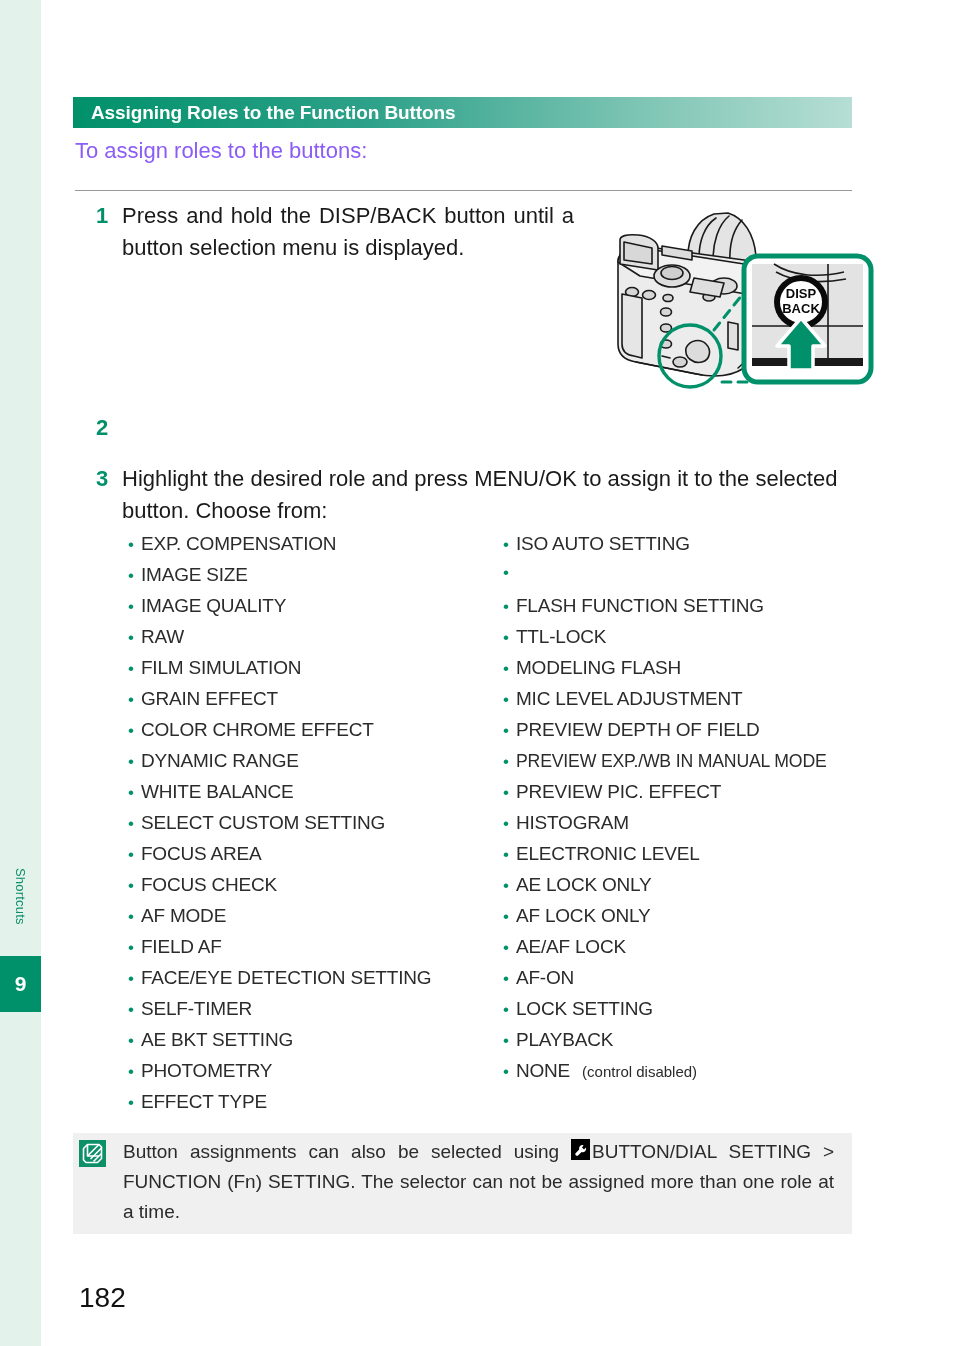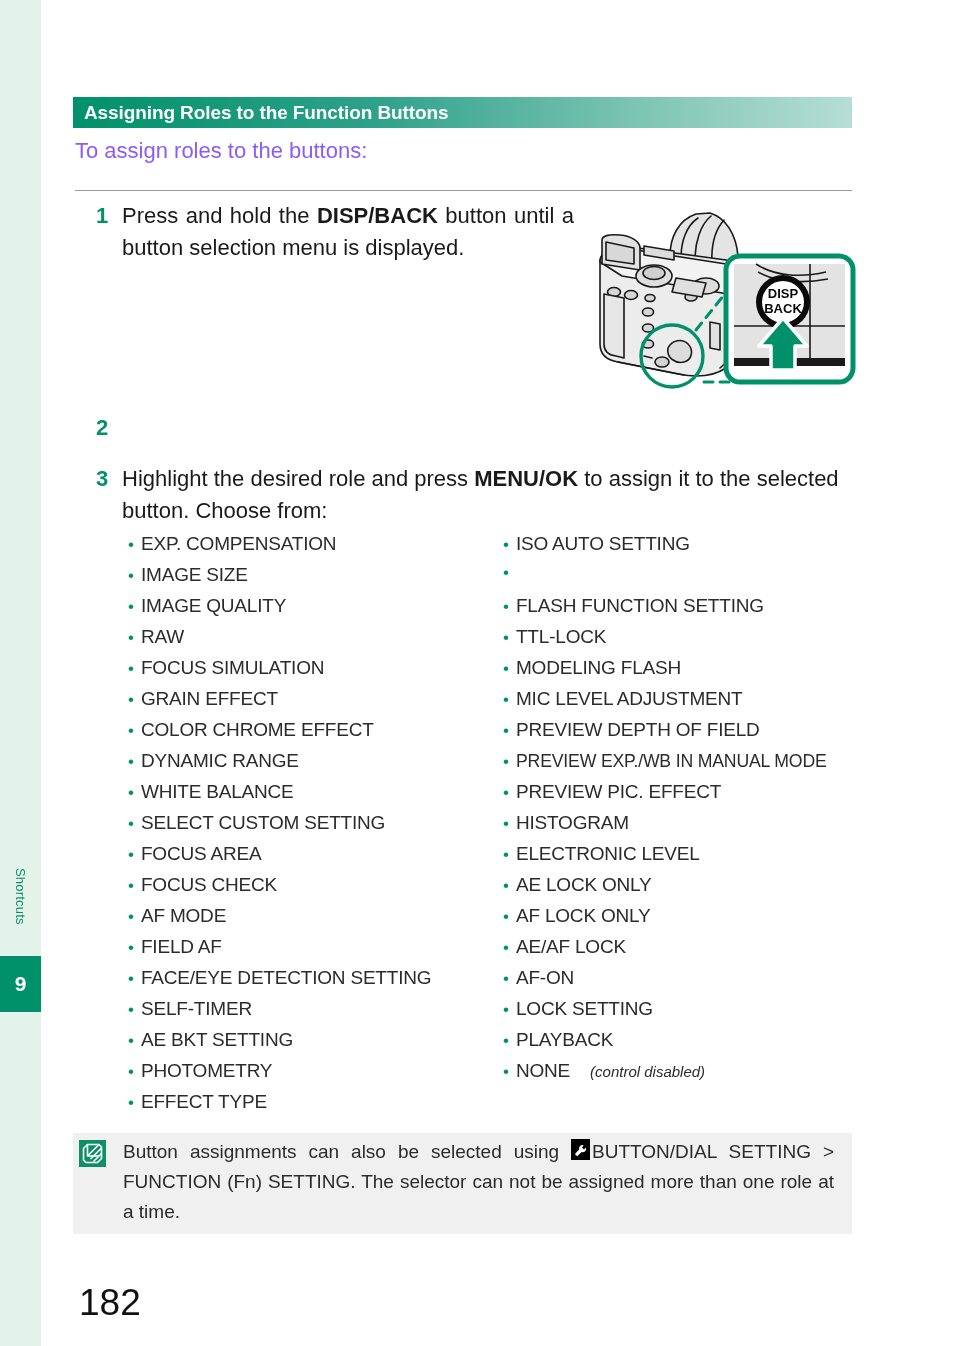--- a/index.html
+++ b/index.html
@@ -62,21 +62,21 @@
     width: 779px;
     height: 31px;
     background: linear-gradient(to right, #00916a 0%, #2da189 38%, #7cc4b3 72%, #b6ded4 100%);
     display: flex;
     align-items: center;
   }
   .section-bar .title {
     color: #ffffff;
     font-size: 19px;
     font-weight: bold;
-    padding-left: 11px;
+    padding-left: 18px;
     letter-spacing: -0.1px;
   }
 
   
   .intro {
     position: absolute;
     left: 75px;
     top: 138px;
     font-size: 22px;
     color: #8b5cf6;
@@ -102,31 +102,31 @@
     font-size: 22px;
     width: 26px;
     flex: none;
     line-height: 32px;
   }
   .step-text {
     font-size: 22px;
     line-height: 32px;
     color: #1a1a1a;
   }
-  .step-text b { font-weight: bold; }
+  .step-text b { font-weight: normal; }
 
   #step1 { left: 96px; top: 200px; width: 478px; }
   #step1 .step-text { text-align: justify; }
   #step2 { left: 96px; top: 412px; width: 600px; }
   #step3 { left: 96px; top: 463px; width: 760px; }
 
   
   .figure {
     position: absolute;
-    left: 578px;
+    left: 596px;
     top: 198px;
     width: 278px;
     height: 194px;
     text-align: right;
   }
 
   
   .bullets {
     position: absolute;
     top: 533px;
@@ -150,22 +150,21 @@
     flex: none;
   }
   .bullet-label { letter-spacing: -0.2px; }
   .bullet-item.condensed .bullet-label {
     transform: scaleX(0.93);
     transform-origin: left center;
     display: inline-block;
   }
   .bullet-note {
     font-size: 15px;
-    margin-left: 20px;
-    font-style: italic;
+    margin-left: 12px;
   }
 
   
   .note-box {
     position: absolute;
     left: 73px;
     top: 1133px;
     width: 779px;
     height: 101px;
     background: #f0f0f0;
@@ -197,21 +196,21 @@
     vertical-align: -2px;
     position: relative;
     margin-right: 2px;
   }
 
   
   .page-number {
     position: absolute;
     left: 79px;
     top: 1282px;
-    font-size: 37px;
+    font-size: 28px;
     color: #111111;
   }
 </style>
 </head>
 <body>
 
 <div class="side-strip"></div>
 <div class="side-label">Shortcuts</div>
 <div class="side-chapter">9</div>
 
@@ -330,21 +329,21 @@
     <div class="bullet-item">
       <span class="bullet-dot">•</span>
       <span class="bullet-label">IMAGE QUALITY</span>
     </div>
     <div class="bullet-item">
       <span class="bullet-dot">•</span>
       <span class="bullet-label">RAW</span>
     </div>
     <div class="bullet-item">
       <span class="bullet-dot">•</span>
-      <span class="bullet-label">FOCUS SIMULATION</span>
+      <span class="bullet-label">FILM SIMULATION</span>
     </div>
     <div class="bullet-item">
       <span class="bullet-dot">•</span>
       <span class="bullet-label">GRAIN EFFECT</span>
     </div>
     <div class="bullet-item">
       <span class="bullet-dot">•</span>
       <span class="bullet-label">COLOR CHROME EFFECT</span>
     </div>
     <div class="bullet-item">

